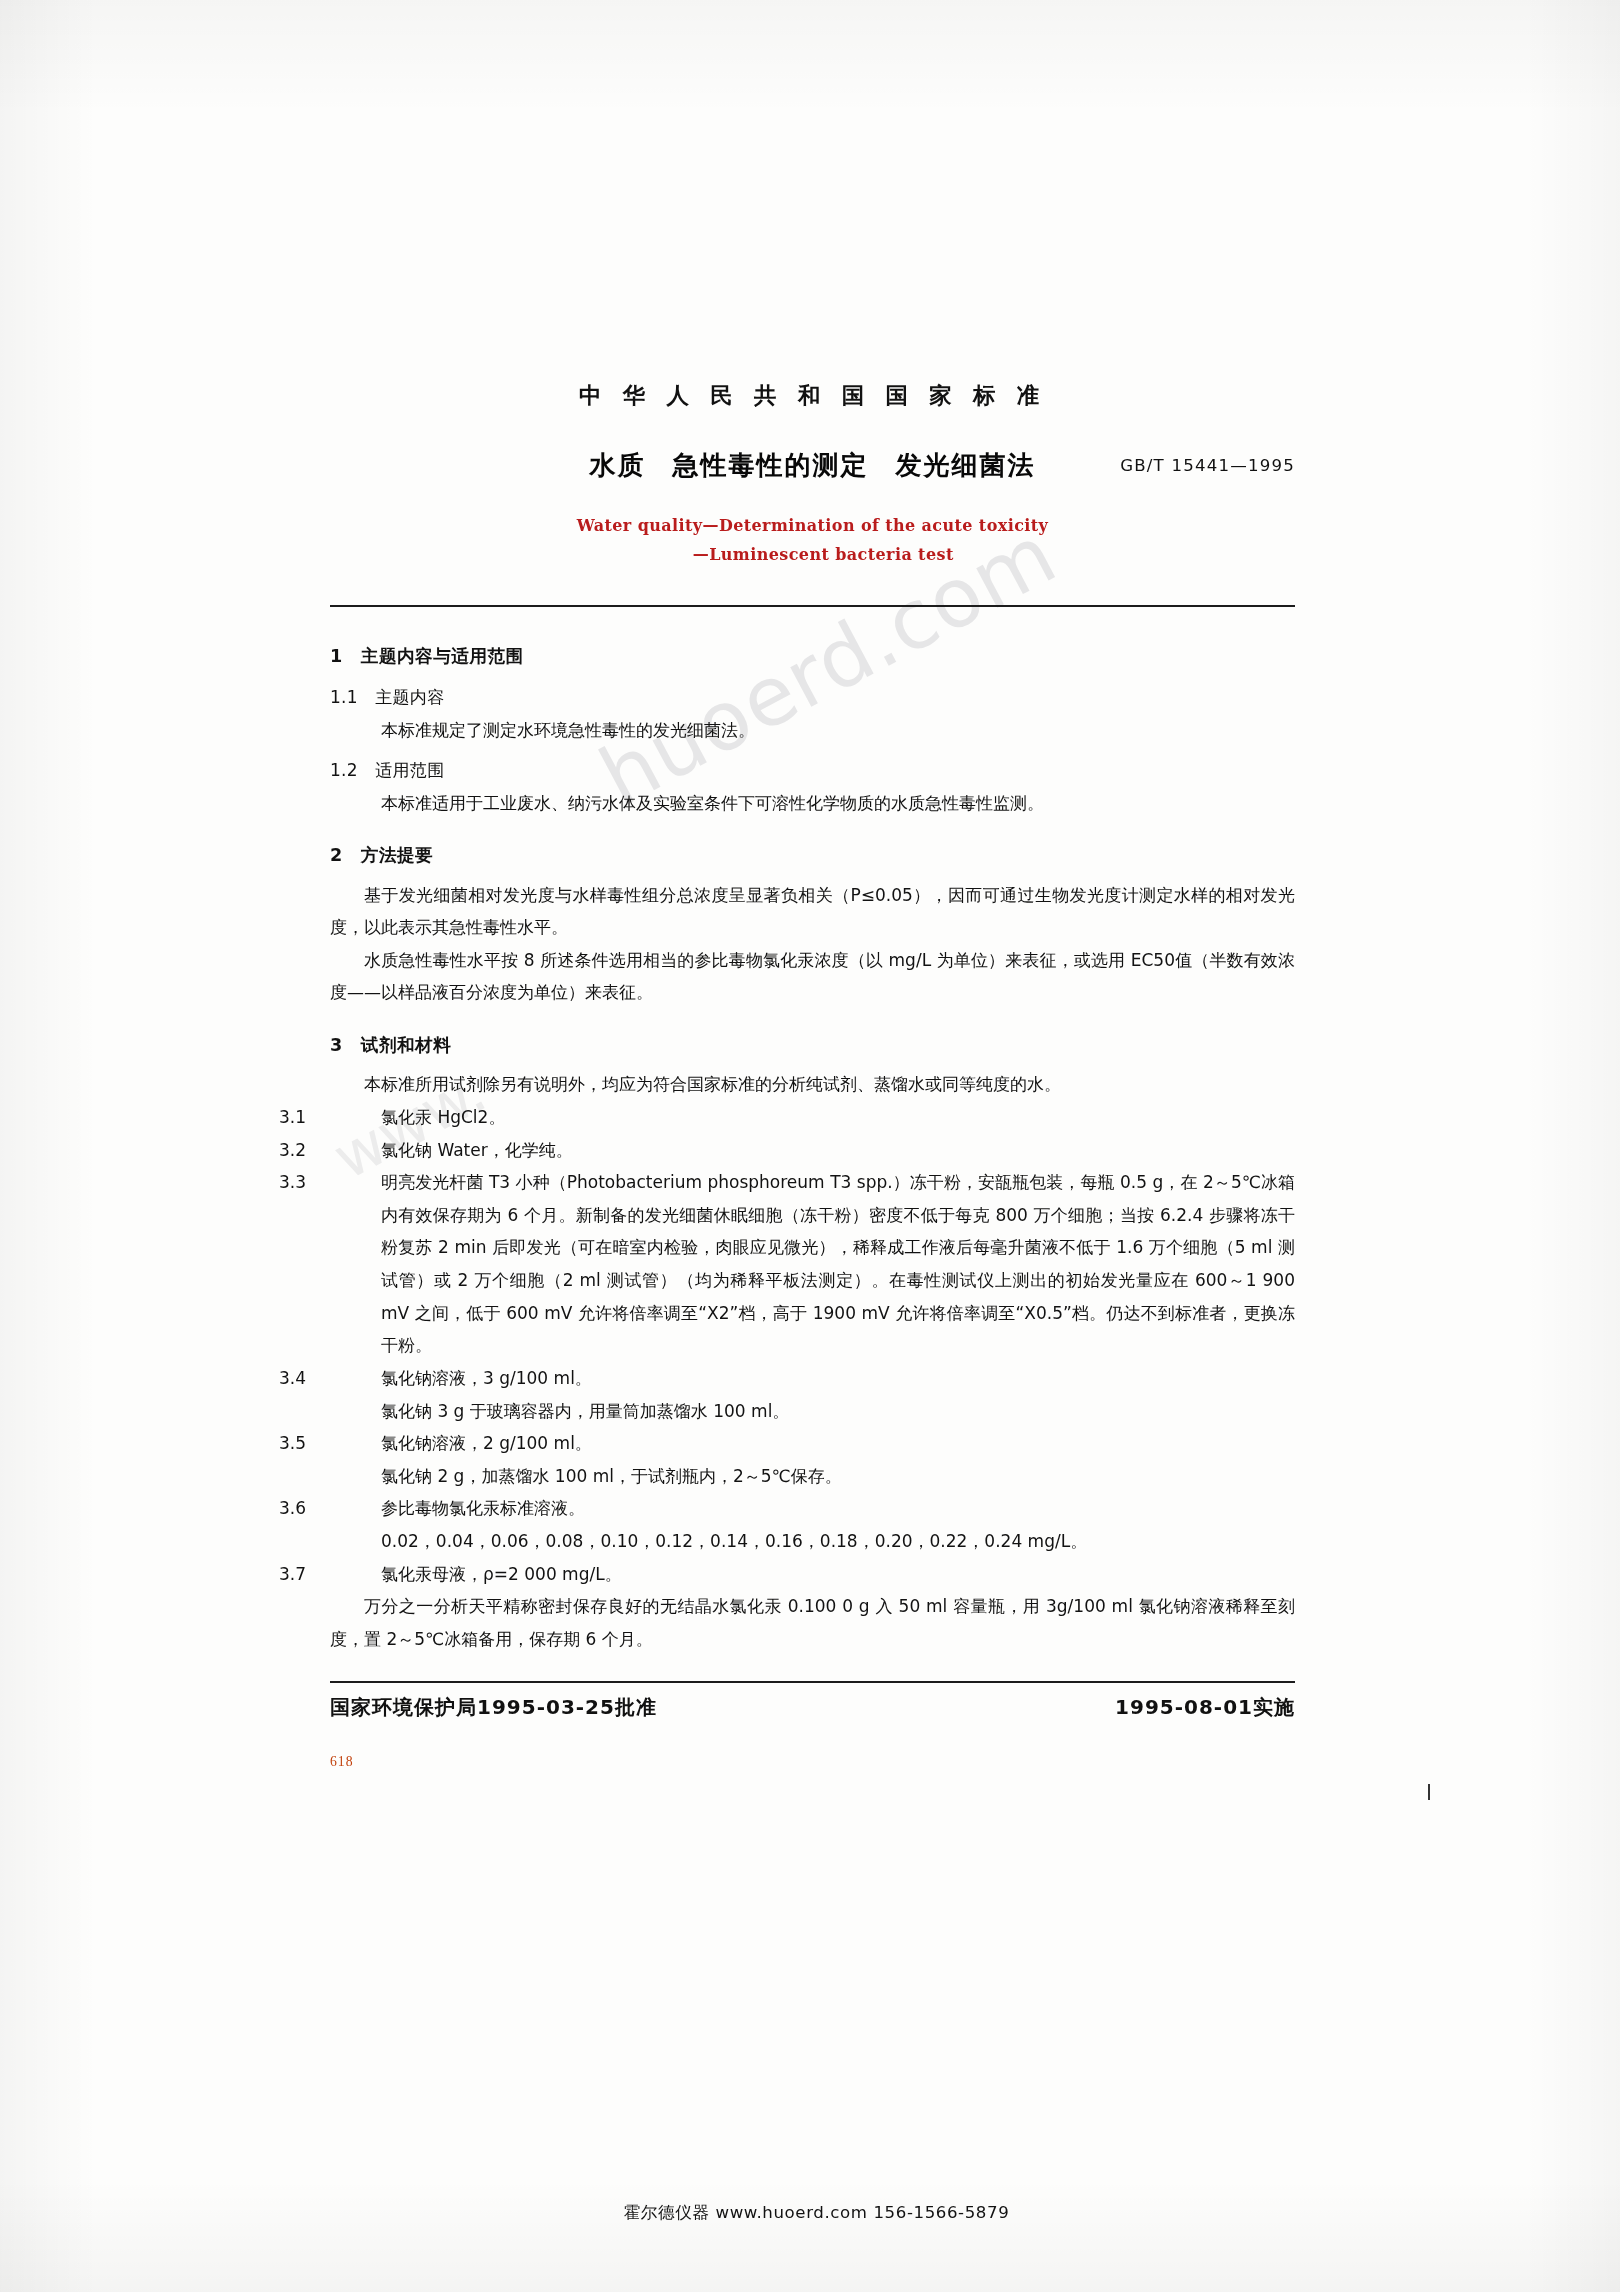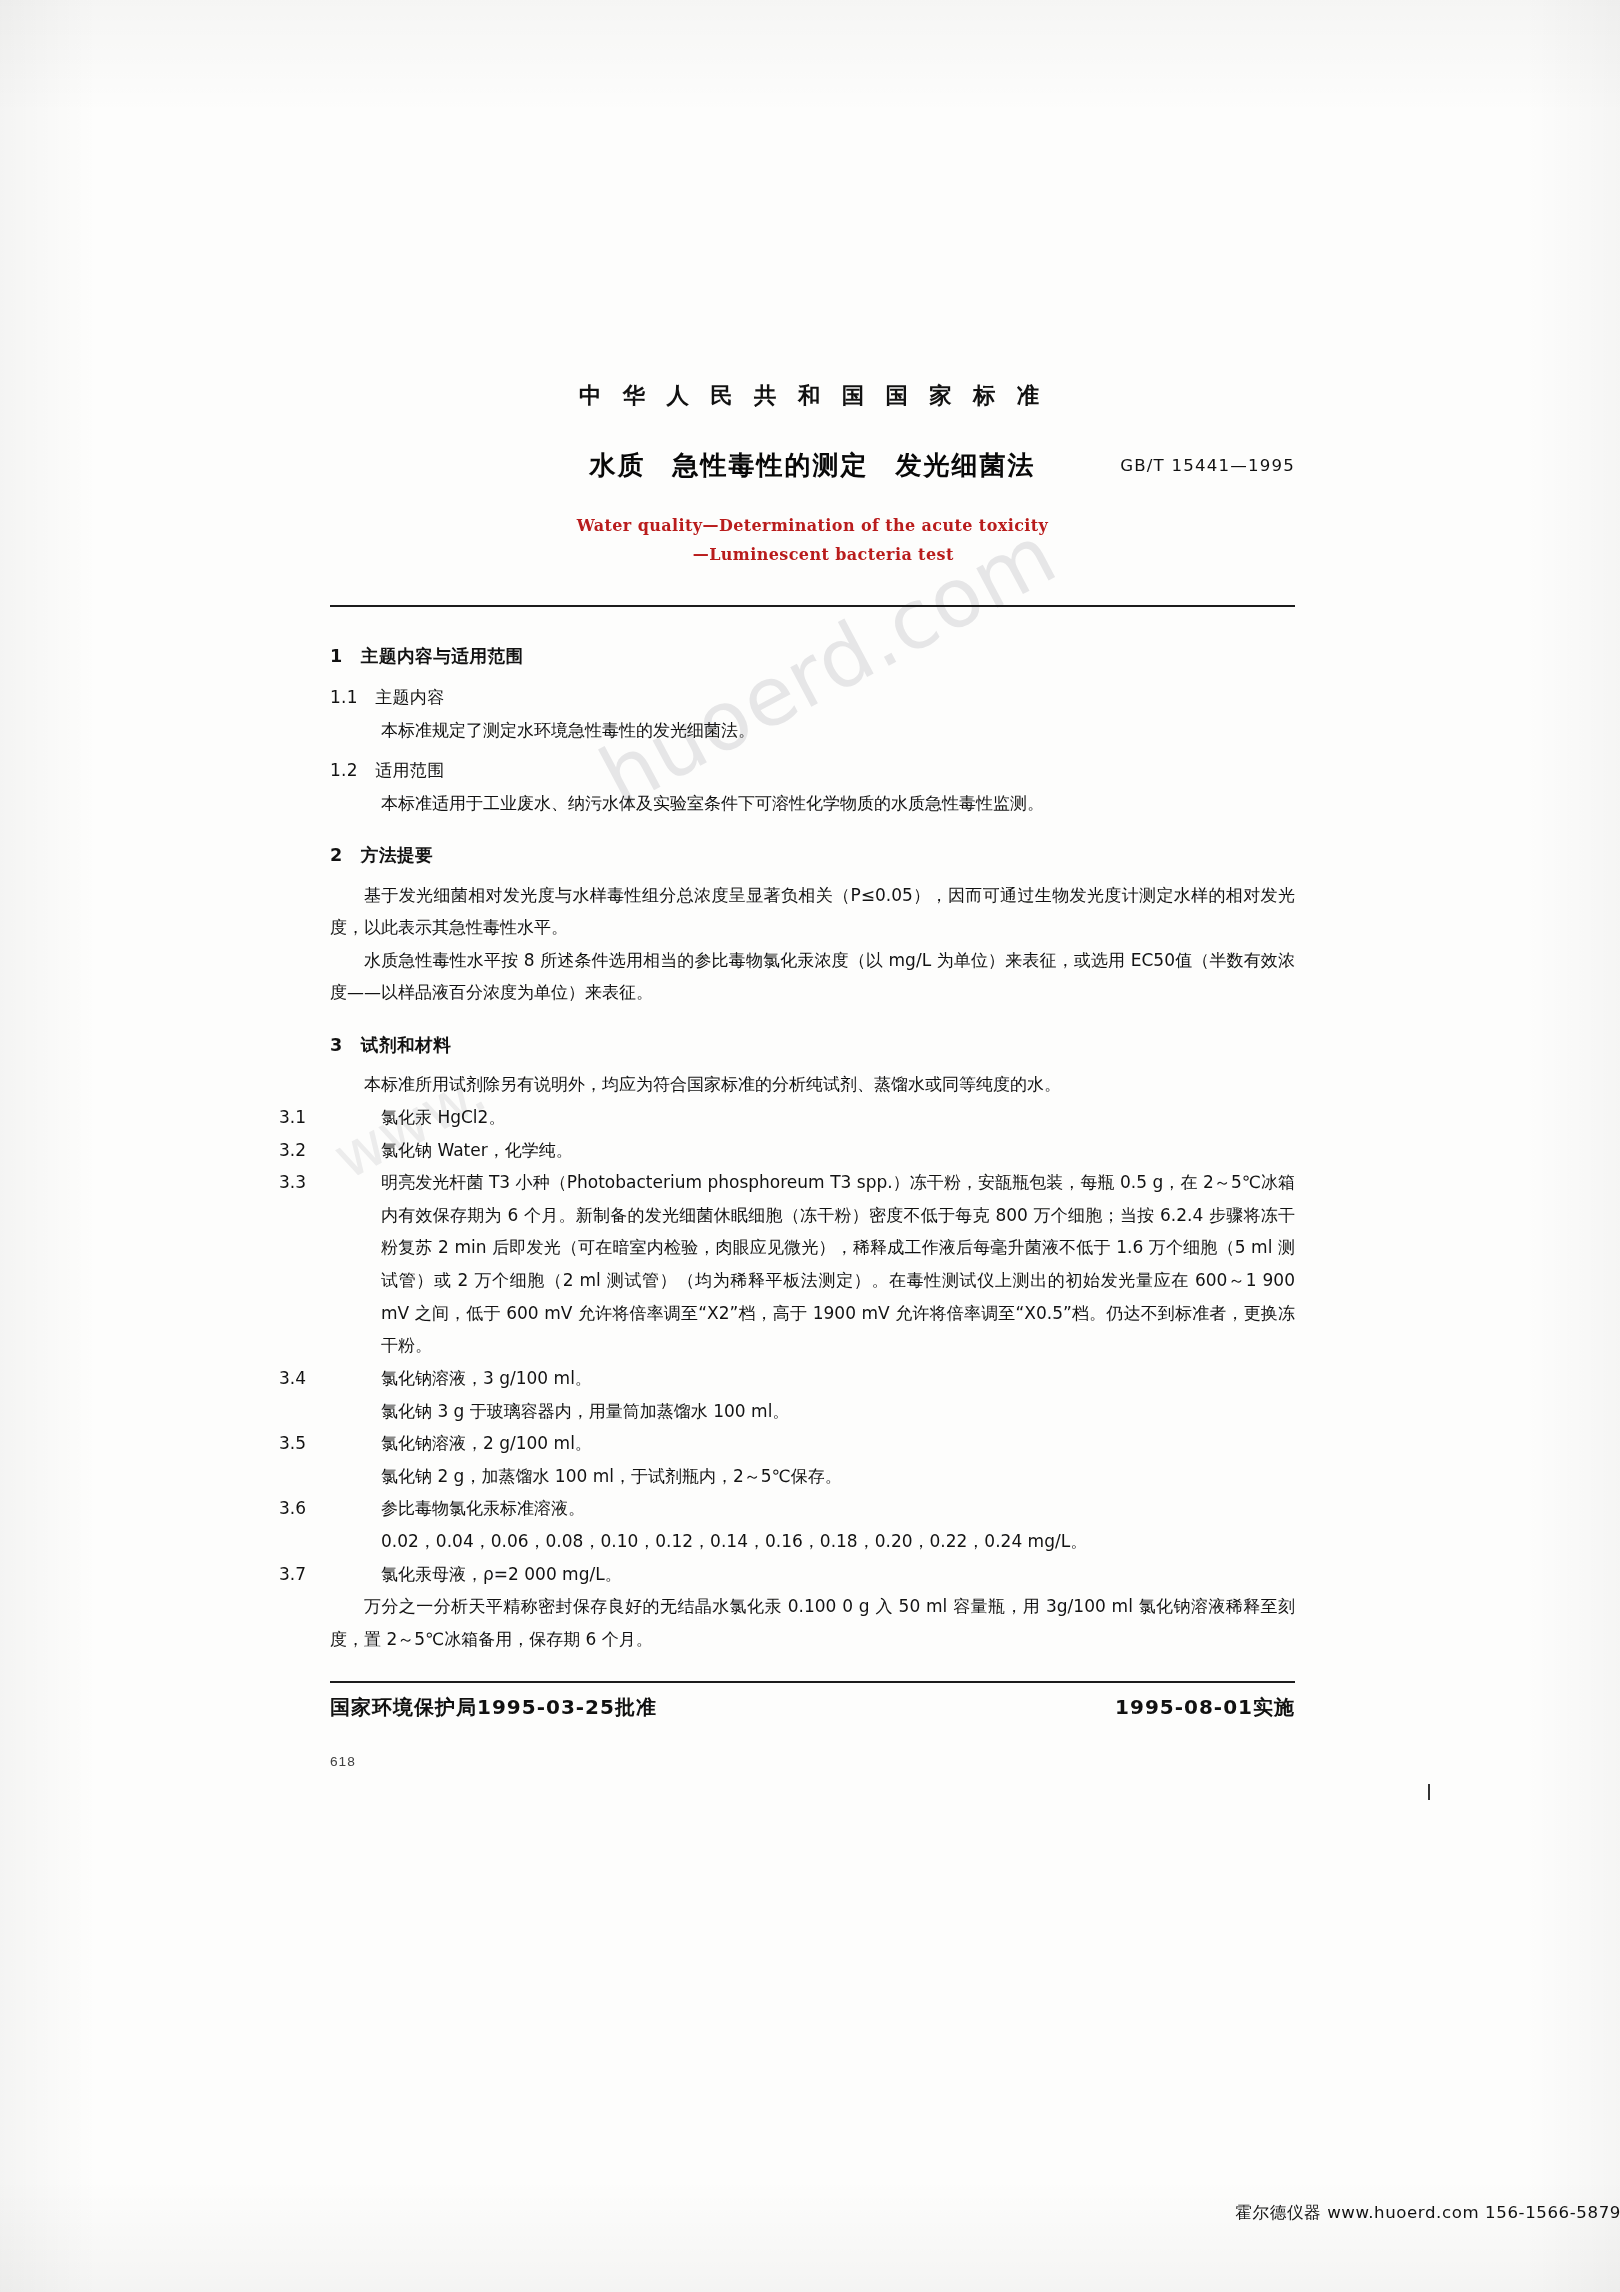--- a/index.html
+++ b/index.html
@@ -131,39 +131,39 @@
     letter-spacing: 1px;
     color: #111;
   }
   .footer-right {
     position: absolute;
     right: 0;
     top: 0;
   }
   .page-num {
     margin-top: 33px;
-    font-family: Liberation Sans, sans-serif;
+    font-family: Liberation Serif, serif;
     font-size: 13.7px;
-    color: #404040;
+    color: #c2410c;
     letter-spacing: 1px;
   }
   .tick {
     position: absolute;
     right: 191px;
     top: 1784px;
     width: 2px;
     height: 15.6px;
     background: #333;
   }
   .bottom-credit {
     position: absolute;
     left: 12px;
     right: 0;
     top: 2202px;
-    text-align: right;
+    text-align: center;
     font-family: "DejaVu Sans", sans-serif;
     font-size: 16.6px;
     color: #121212;
     letter-spacing: 0.6px;
   }
   .watermark {
     position: absolute;
     left: 585px;
     top: 741px;
     font-family: "DejaVu Sans", sans-serif;

